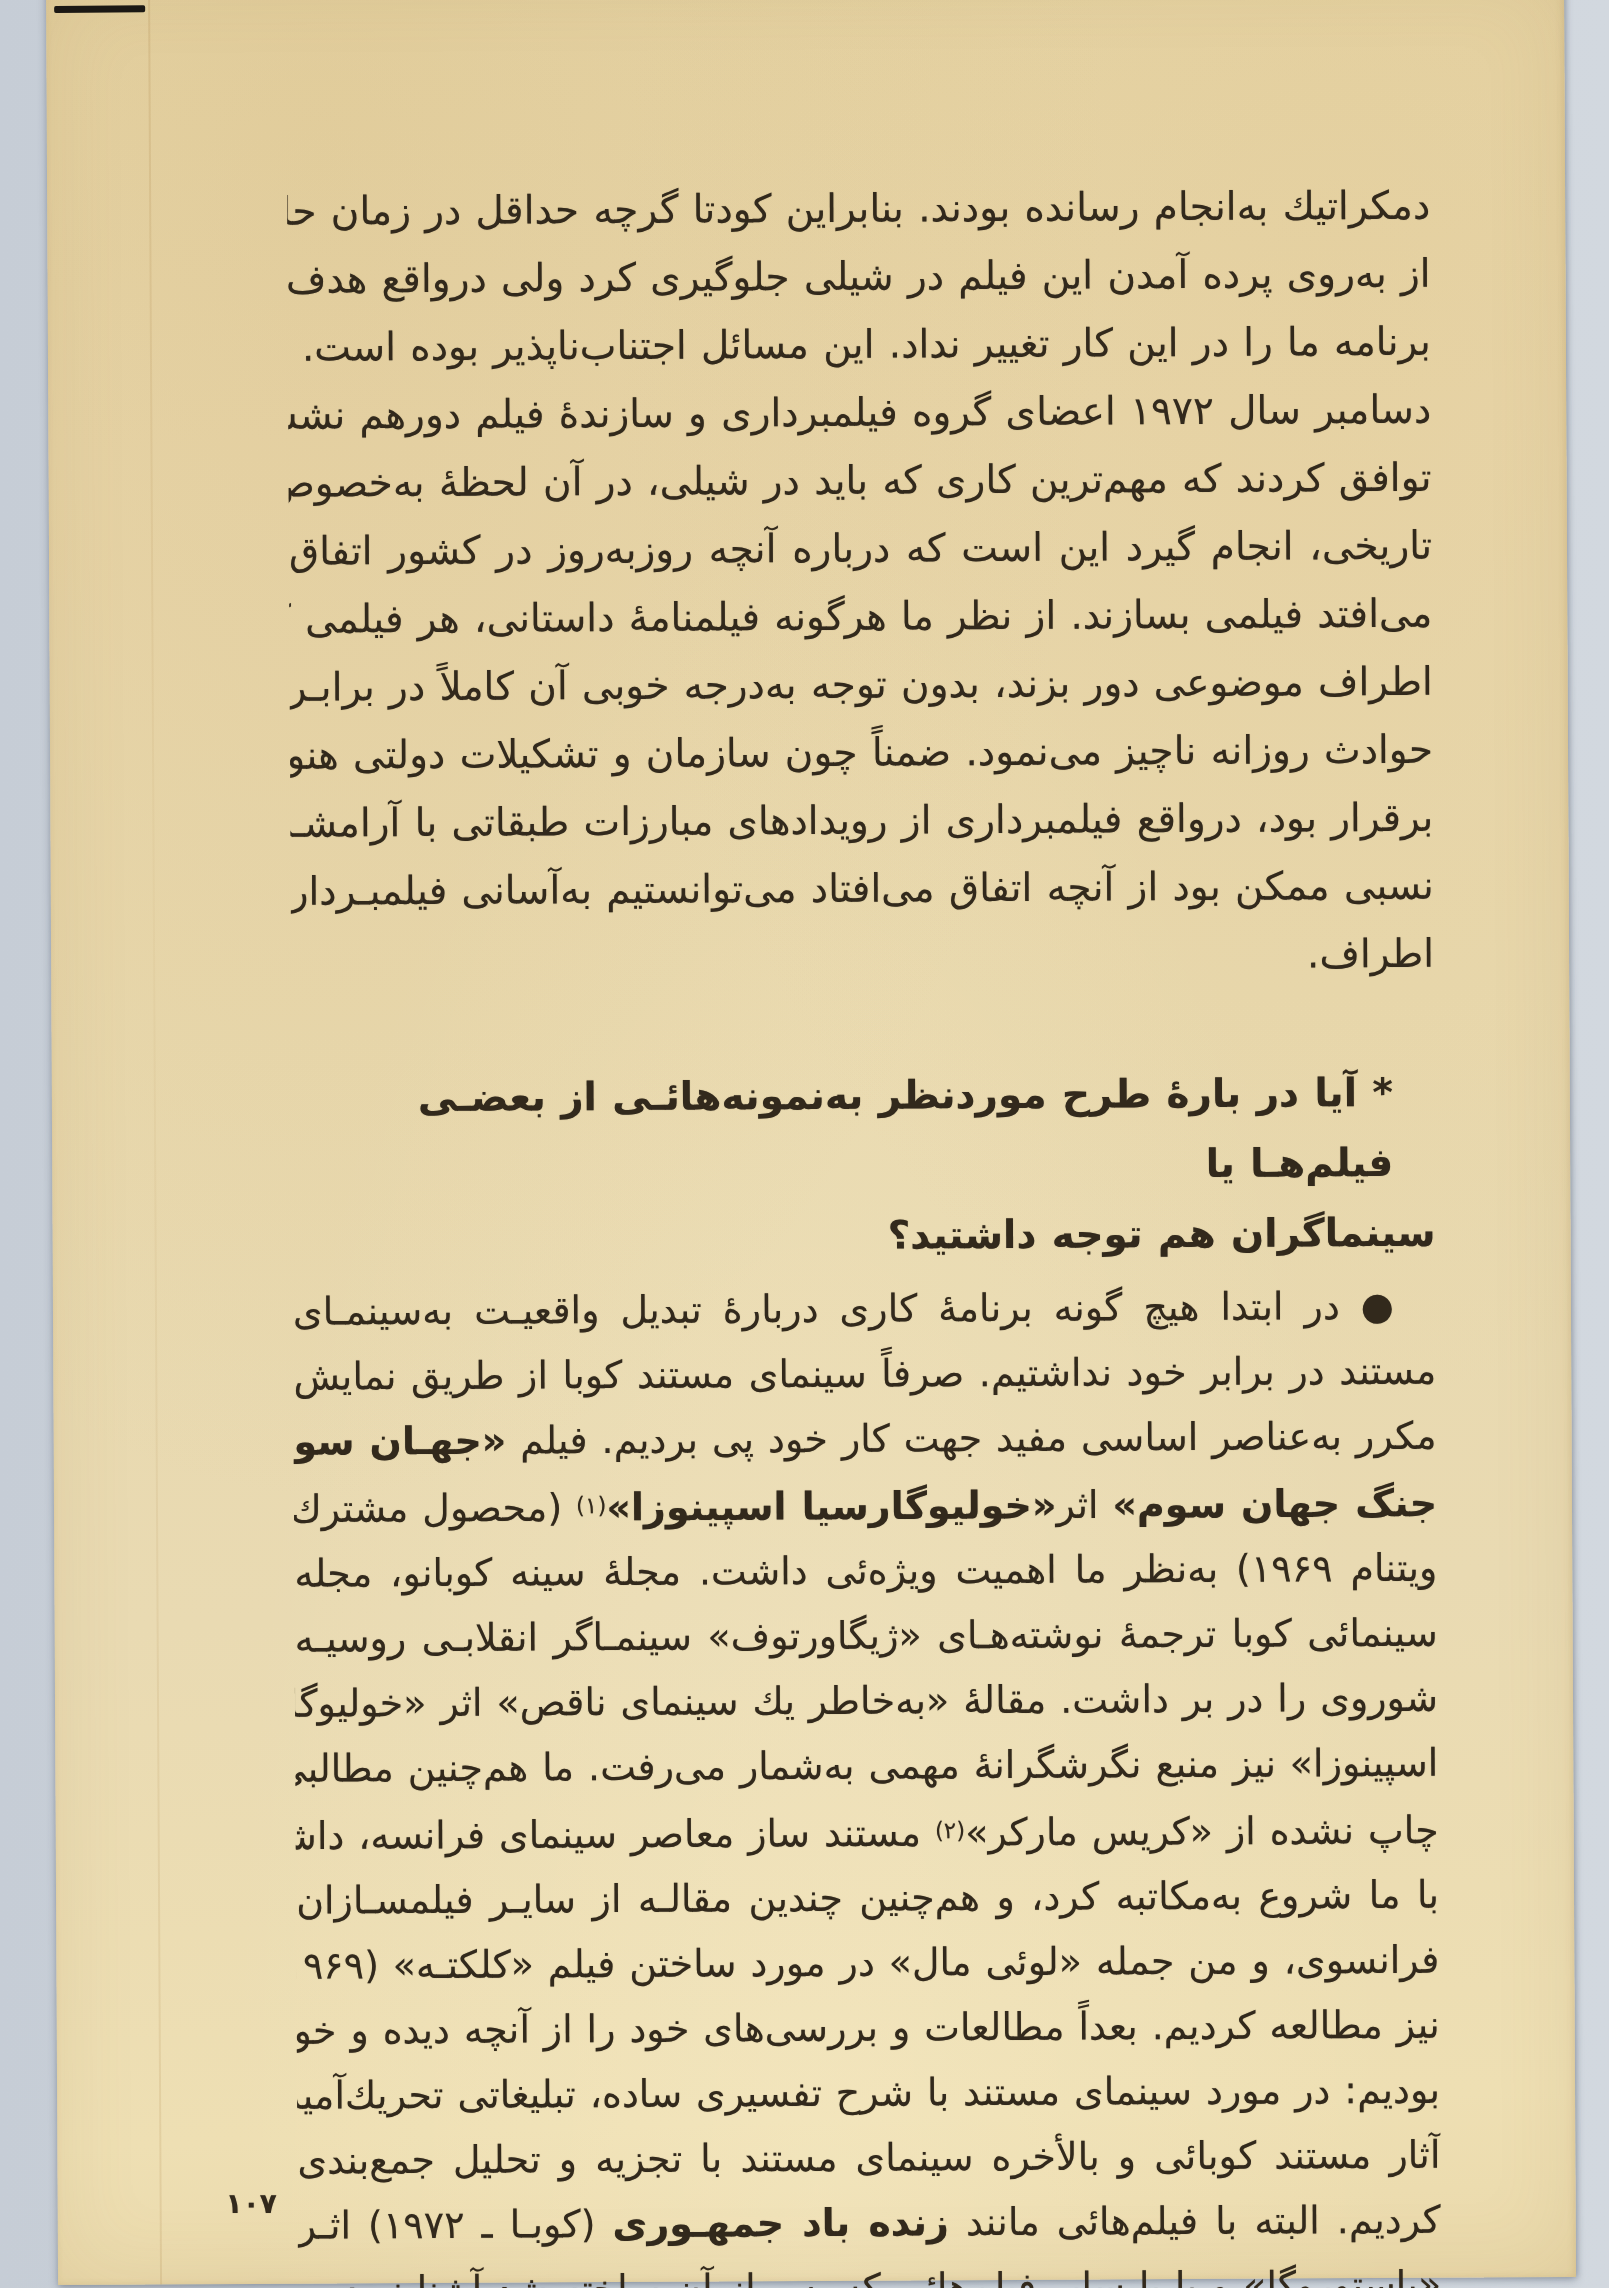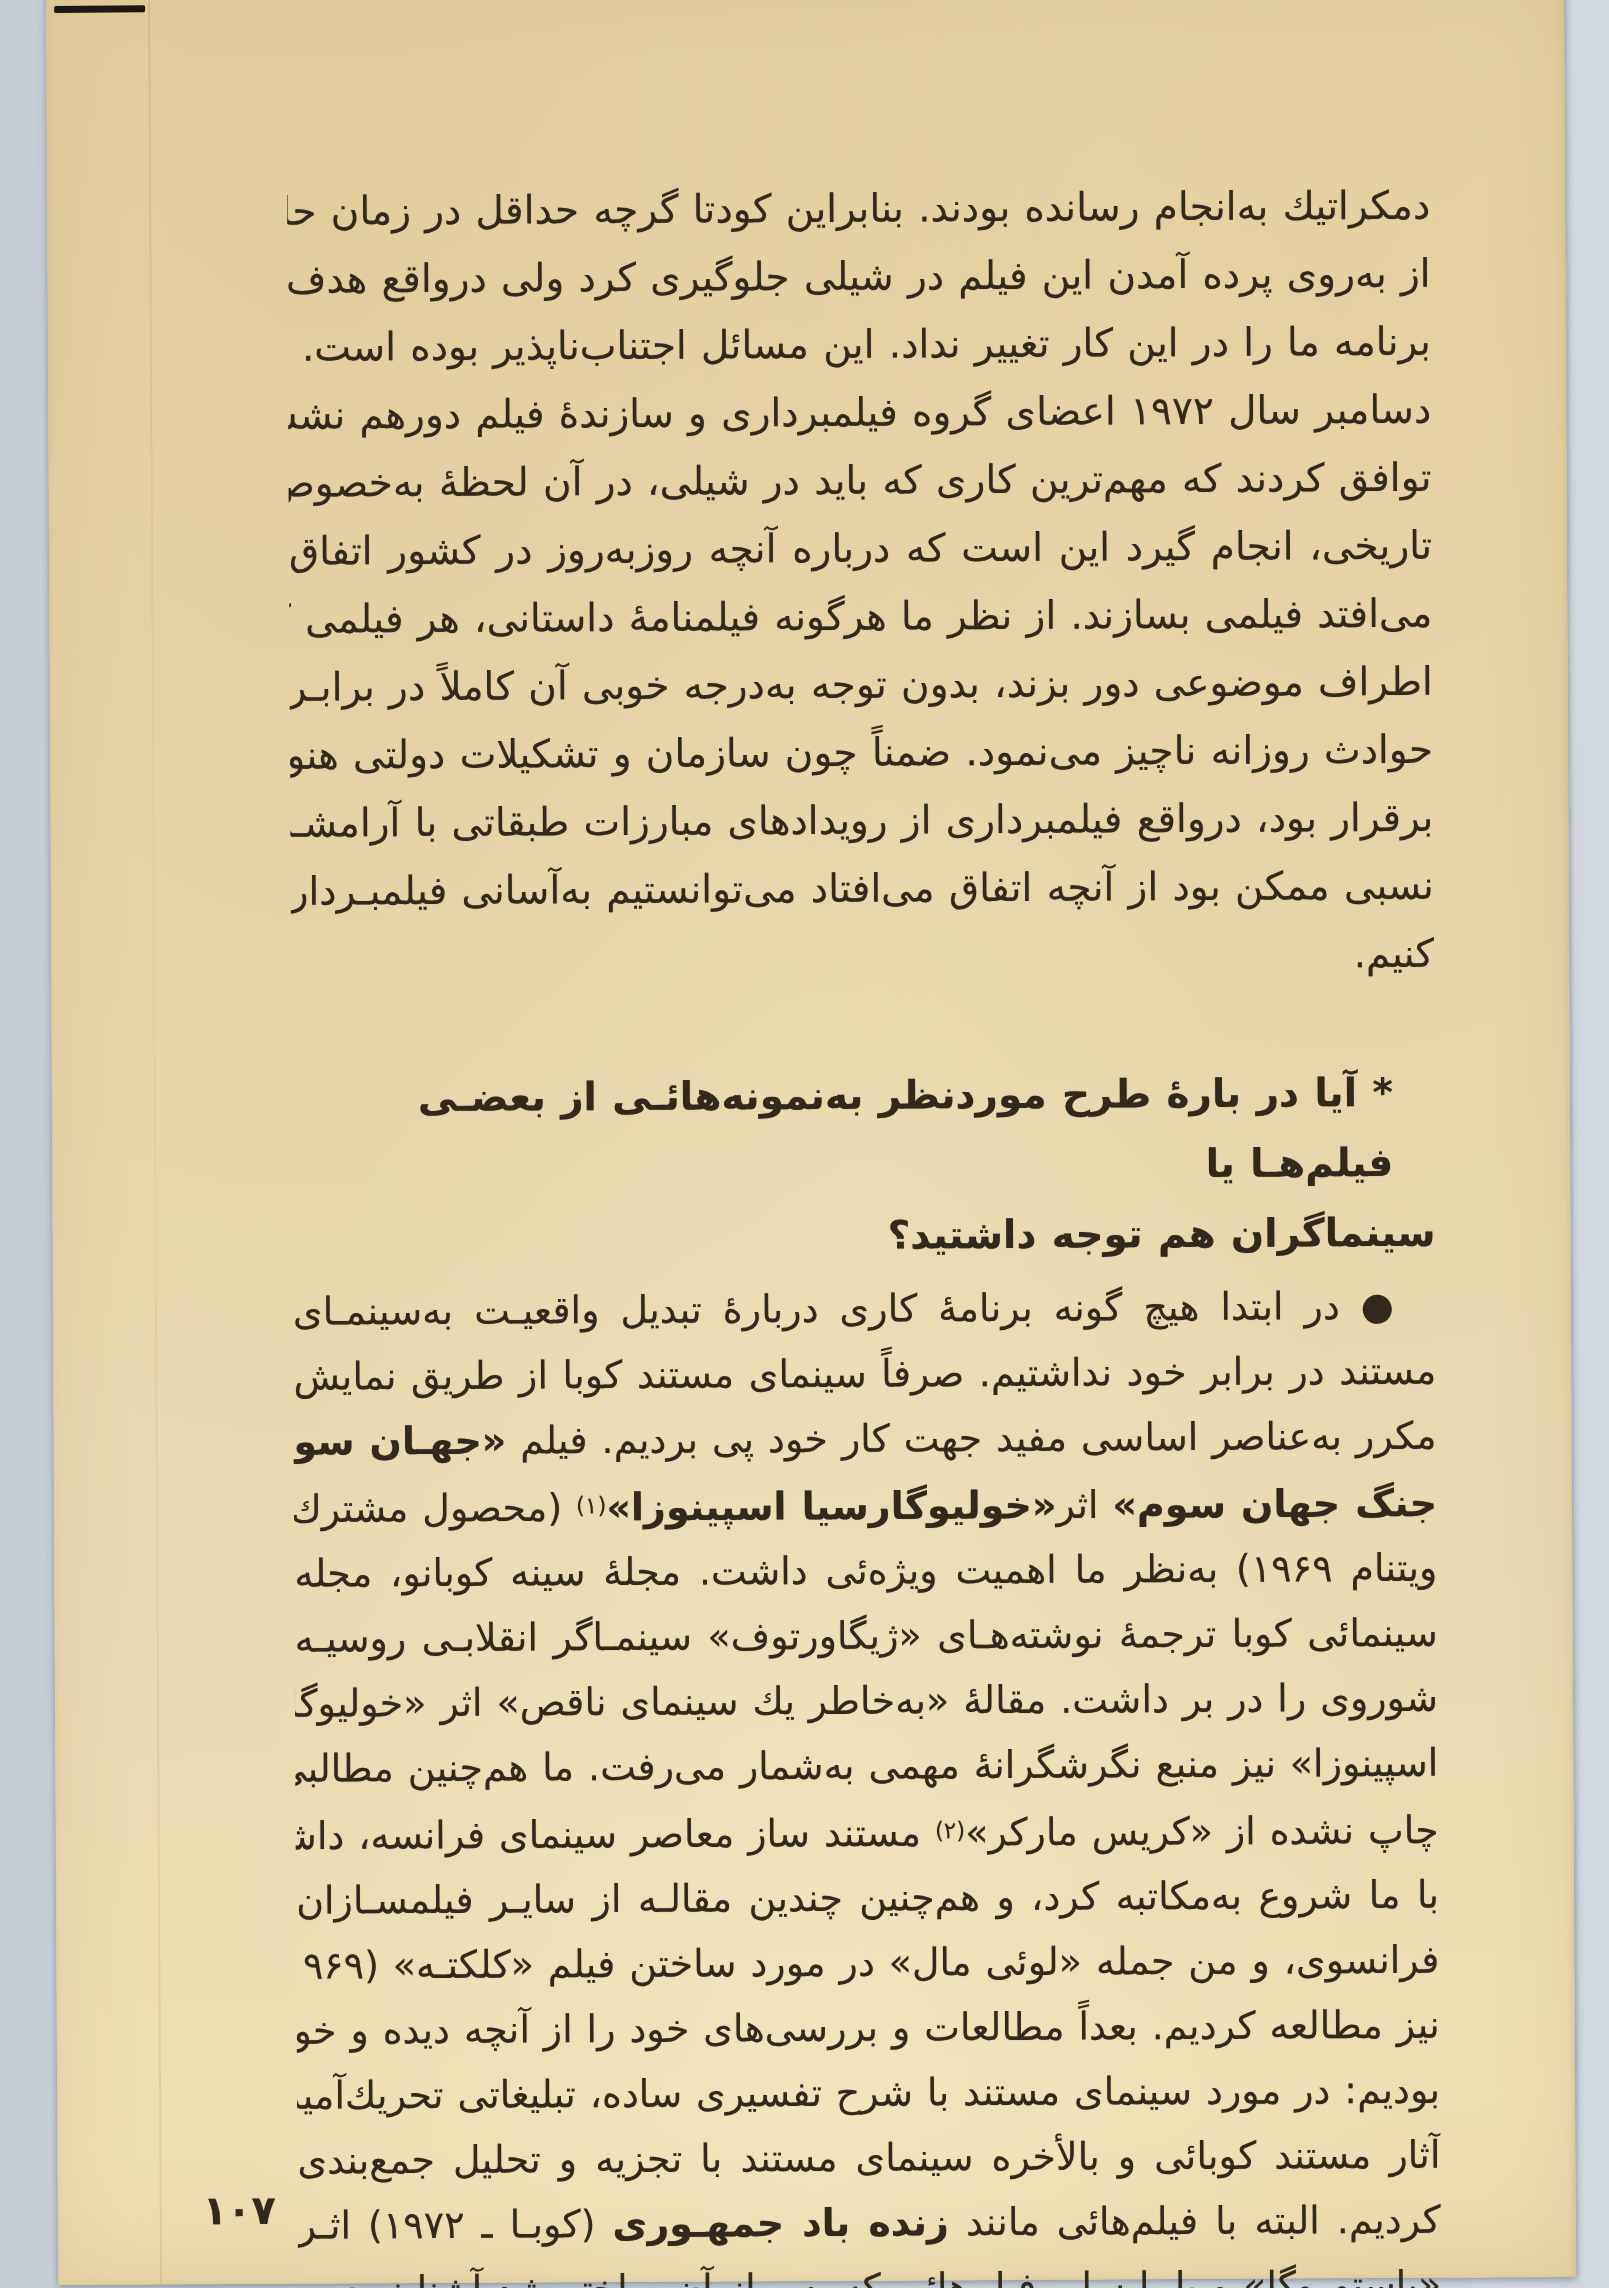--- a/index.html
+++ b/index.html
@@ -50,23 +50,23 @@
   .line{
     text-align:justify;text-align-last:justify;
     overflow:hidden;white-space:nowrap;
   }
   .para-question .line{text-align-last:auto;white-space:normal;overflow:visible;}
   .line.last{text-align-last:right;}
   .line.indent{padding-right:42px;}
   .seg-b{font-weight:bold;}
   .seg-sup{font-size:23px;vertical-align:7.4px;letter-spacing:0.9px;word-spacing:0;}
   .pagenum{
-    position:absolute;left:140px;top:2208px;width:83px;
+    position:absolute;left:152px;top:2208px;width:83px;
     direction:rtl;text-align:center;
-    font-size:40px;font-weight:600;color:var(--ink);
+    font-size:28px;font-weight:600;color:var(--ink);
     text-shadow:0 0 0.9px rgba(49,42,28,0.45);
   }
 </style>
 </head>
 <body>
 
 <div class="stage">
   <div class="paper">
     <div class="topmark"></div>
     <div class="crease" style="left:102px;"></div>
@@ -76,21 +76,21 @@
           <div class="line"><span class="">از به‌روی پرده آمدن اين فيلم در شيلی جلوگيری كرد ولی درواقع هدف يا</span></div>
           <div class="line"><span class="">برنامه ما را در اين كار تغيير نداد. اين مسائل اجتناب‌ناپذير بوده است. در</span></div>
           <div class="line"><span class="">دسامبر سال ۱۹۷۲ اعضای گروه فيلمبرداری و سازندهٔ فيلم دورهم نشسته</span></div>
           <div class="line"><span class="">توافق كردند كه مهم‌ترين كاری كه بايد در شيلی، در آن لحظهٔ به‌خصوص</span></div>
           <div class="line"><span class="">تاريخی، انجام گيرد اين است كه درباره آنچه روزبه‌روز در كشور اتفاق</span></div>
           <div class="line"><span class="">می‌افتد فيلمی بسازند. از نظر ما هرگونه فيلمنامهٔ داستانی، هر فيلمی كه در</span></div>
           <div class="line"><span class="">اطراف موضوعی دور بزند، بدون توجه به‌درجه خوبی آن كاملاً در برابـر</span></div>
           <div class="line"><span class="">حوادث روزانه ناچيز می‌نمود. ضمناً چون سازمان و تشكيلات دولتی هنوز</span></div>
           <div class="line"><span class="">برقرار بود، درواقع فيلمبرداری از رويدادهای مبارزات طبقاتی با آرامشـی</span></div>
           <div class="line"><span class="">نسبی ممكن بود از آنچه اتفاق می‌افتاد می‌توانستيم به‌آسانی فيلمبـرداری</span></div>
-          <div class="line last"><span class="">كنيم.</span></div>
+          <div class="line last"><span class="">اطراف.</span></div>
         </div>
         <div class="para para-question">
           <div class="line indent"><span class="">* آيا در بارهٔ طرح موردنظر به‌نمونه‌هائـی از بعضـی فيلم‌هـا يا</span></div>
           <div class="line last"><span class="">سينماگران هم توجه داشتيد؟</span></div>
         </div>
         <div class="para para-answer">
           <div class="line indent"><span class="">● در ابتدا هيچ گونه برنامهٔ كاری دربارهٔ تبديل واقعيـت به‌سينمـای</span></div>
           <div class="line"><span class="">مستند در برابر خود نداشتيم. صرفاً سينمای مستند كوبا از طريق نمايش</span></div>
           <div class="line"><span class="">مكرر به‌عناصر اساسی مفيد جهت كار خود پی برديم. فيلم </span><span class="seg-b ">«جهـان سوم،</span></div>
           <div class="line"><span class="seg-b ">جنگ جهان سوم»</span><span class=""> اثر</span><span class="seg-b ">«خوليوگارسيا اسپينوزا»</span><span class="seg-sup">(۱)</span><span class=""> (محصول مشترك كوبا و</span></div>

